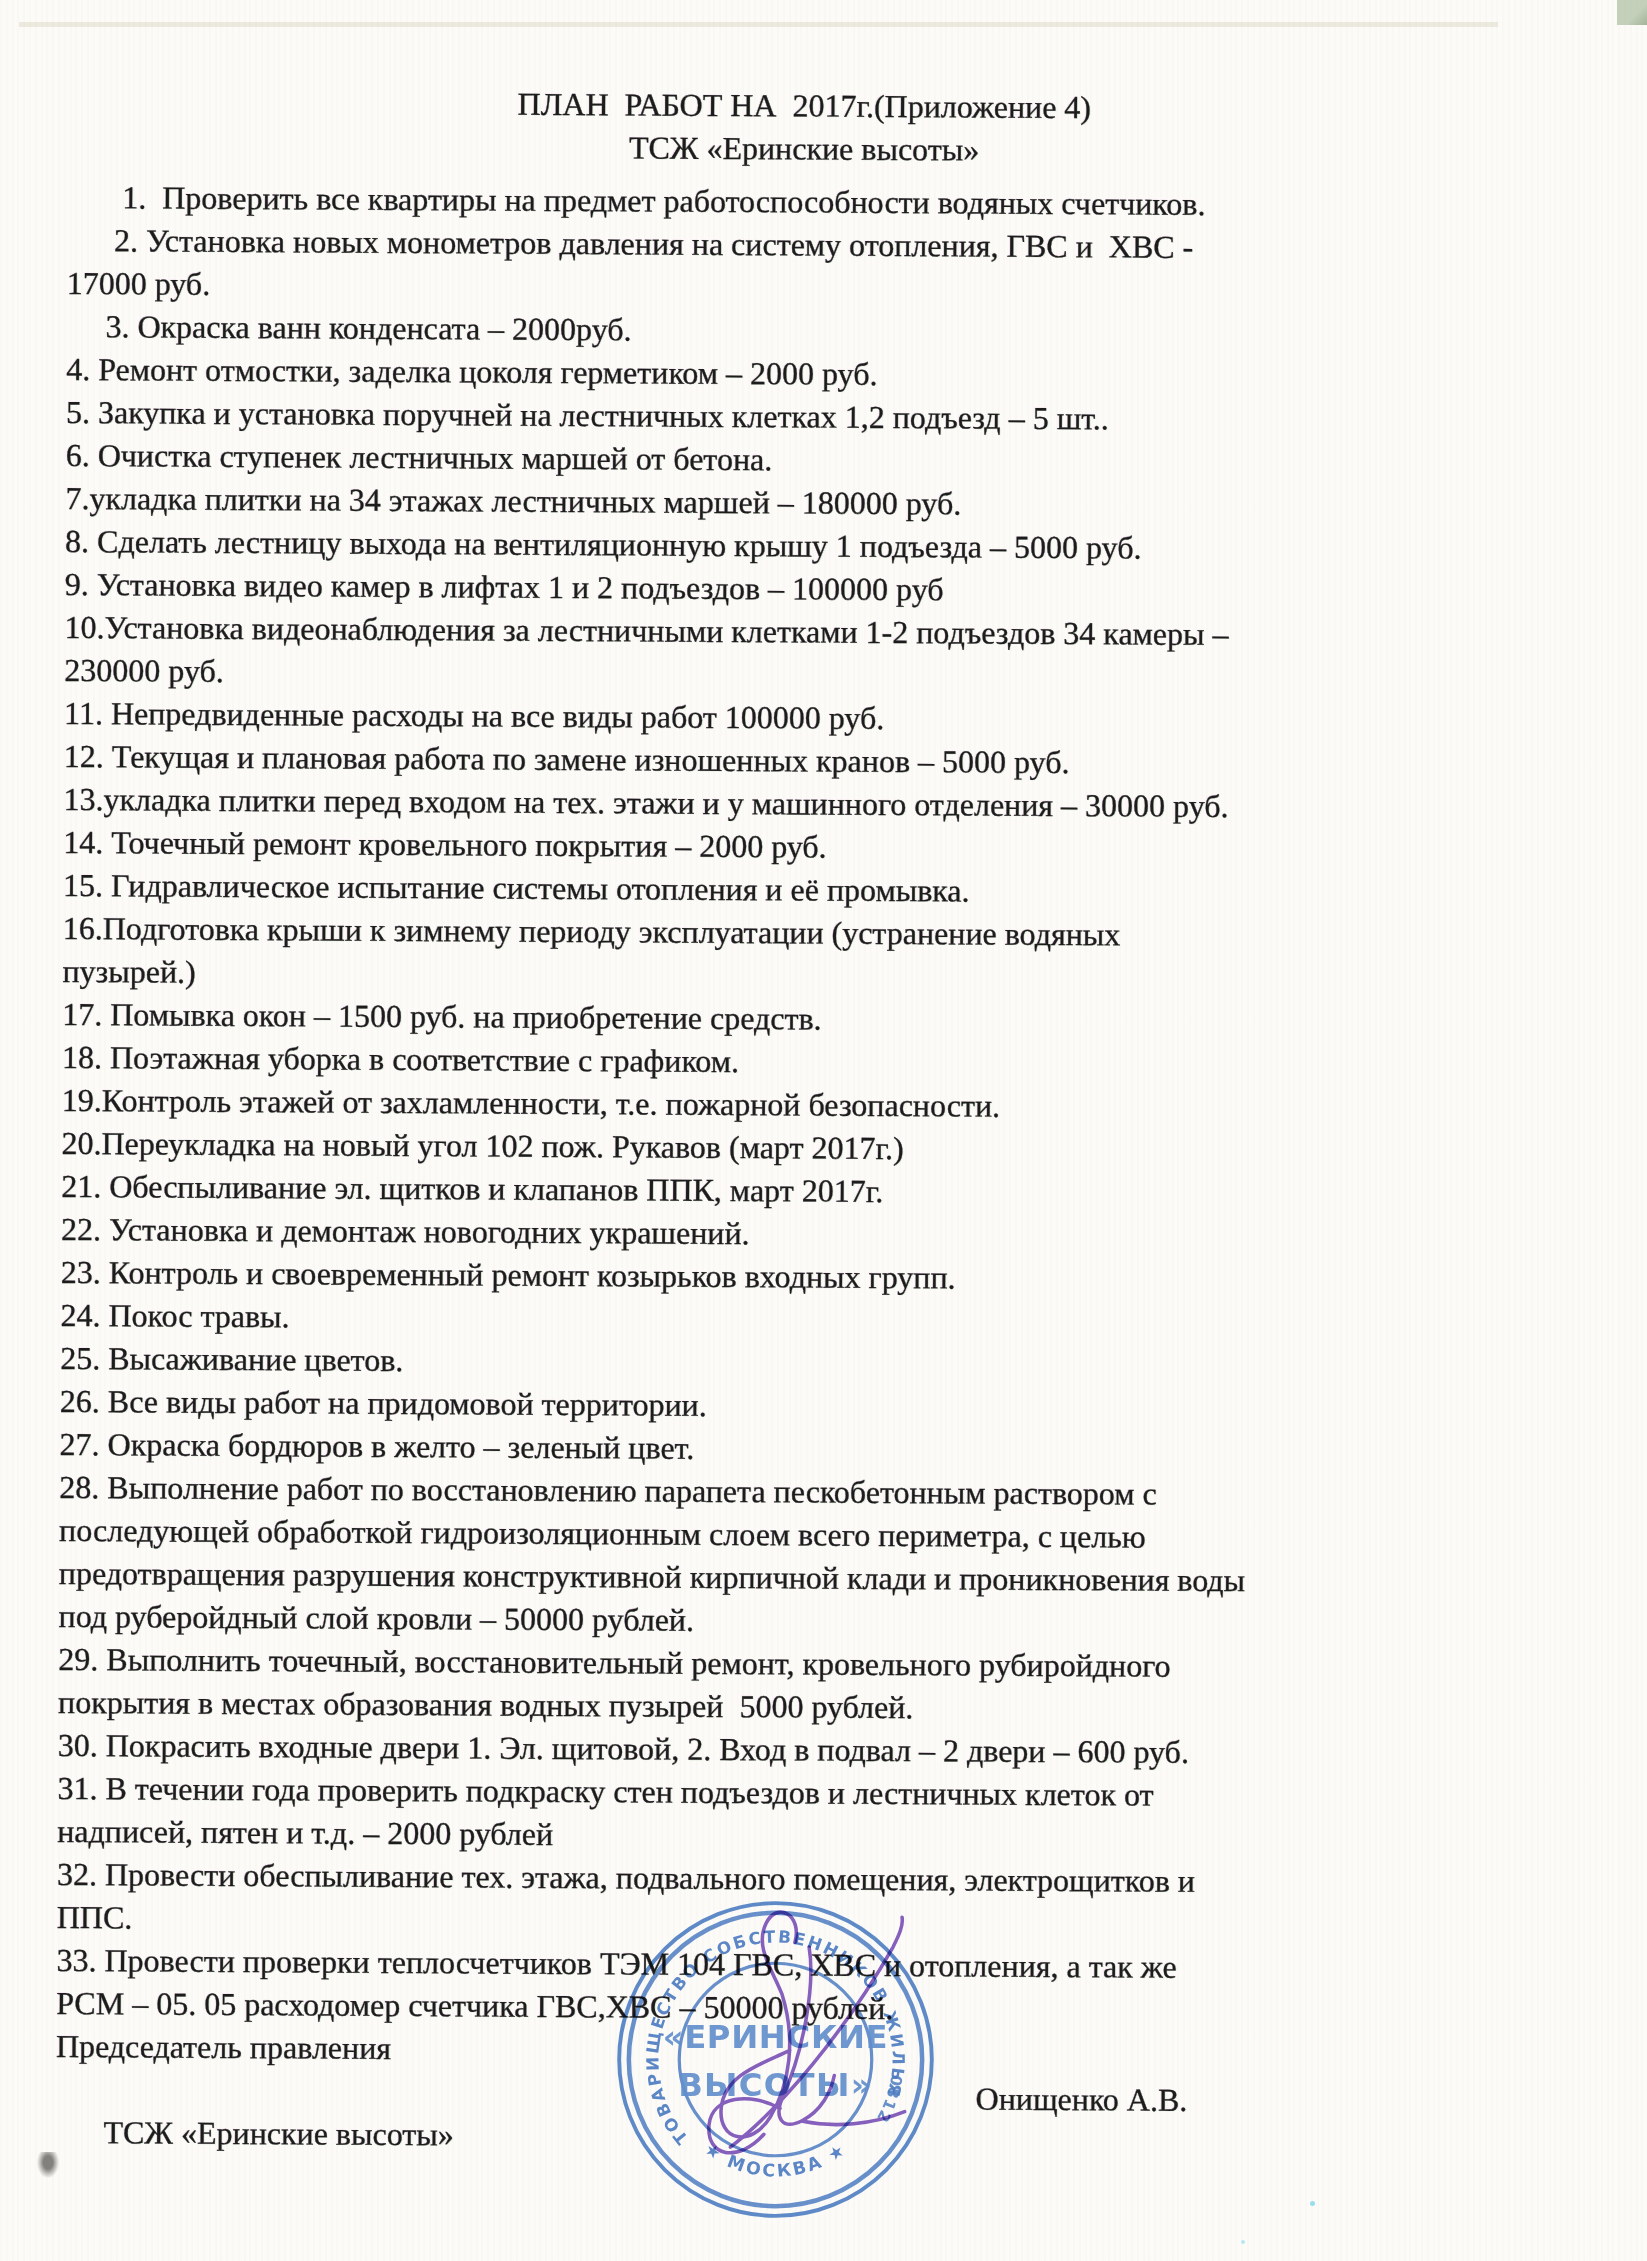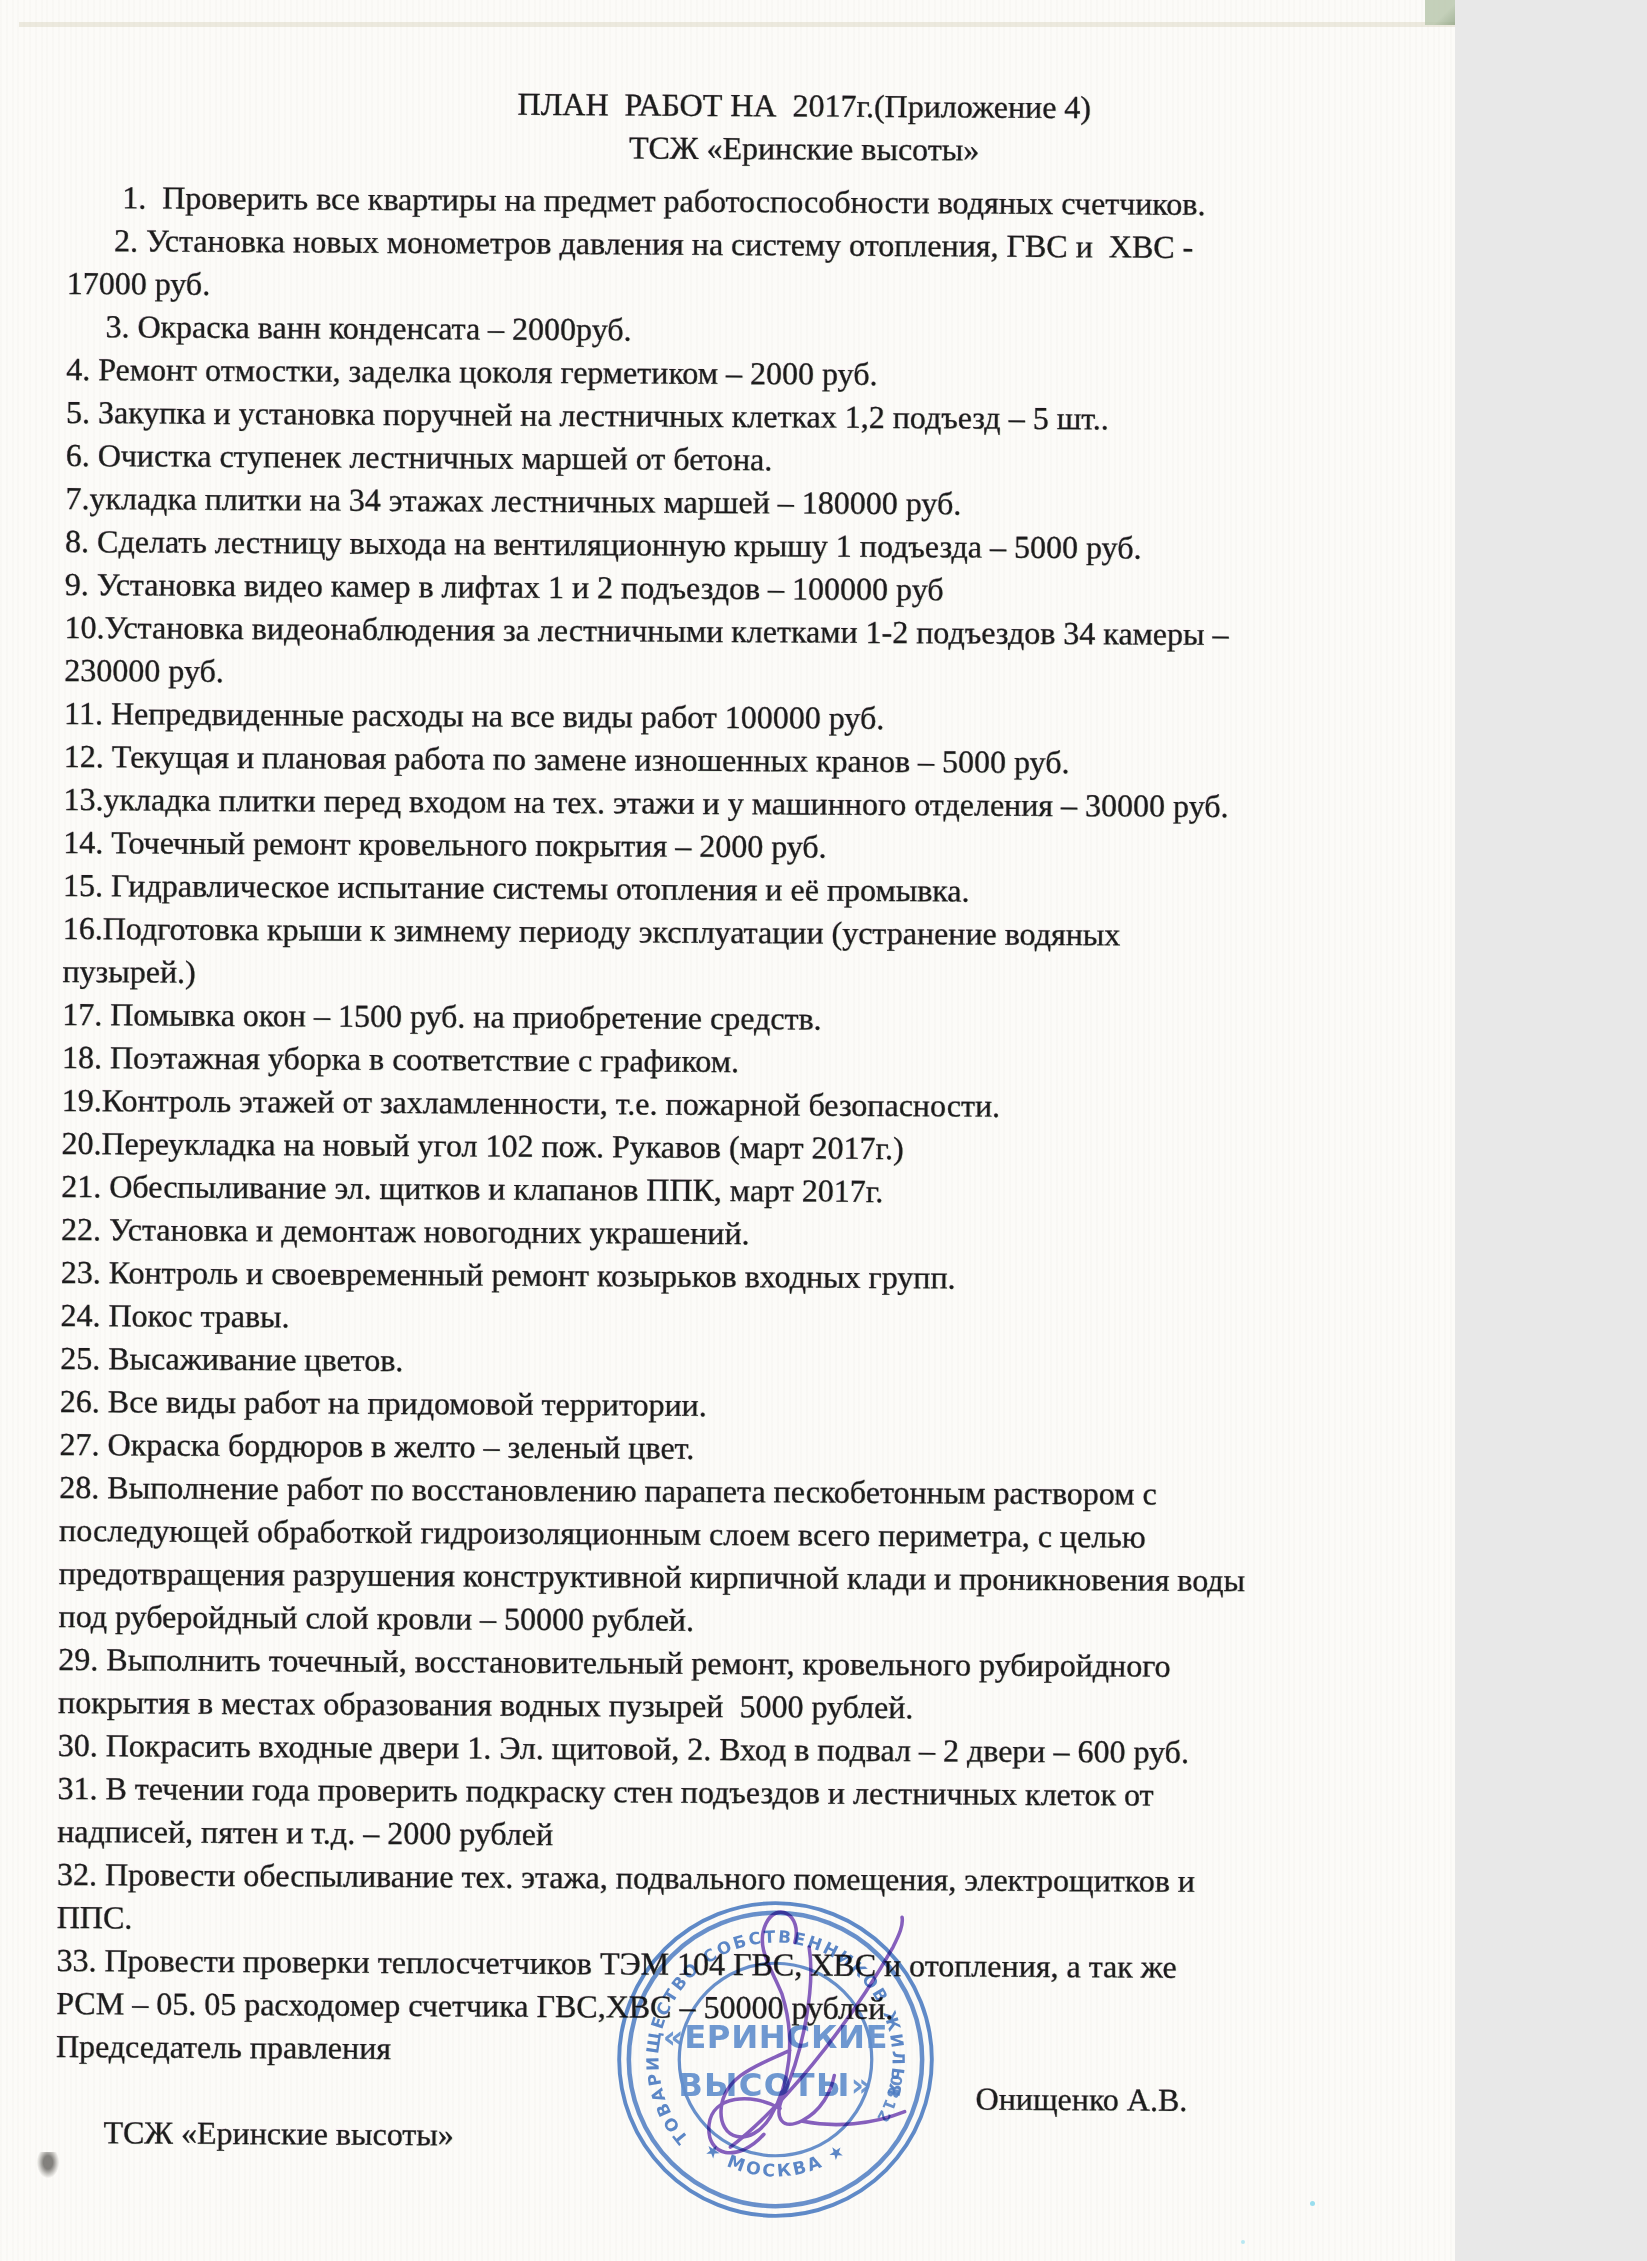--- a/index.html
+++ b/index.html
@@ -1,18 +1,18 @@
 <!DOCTYPE html>
 <html style="font-size:10.3px"><head>
 <meta charset="utf-8">
 <style>
   html,body{margin:0;padding:0;background:#e8e8e8;}
   .page{
     position:relative;
-    width:1455px;height:2261px;
+    width:1647px;height:2261px;
     background:#fcfbf8;
     overflow:hidden;
     font-family:"Liberation Serif", serif;
     color:#1c1c1c;
   }
   .page::before{
     content:"";position:absolute;inset:0;
     background:repeating-linear-gradient(90deg, rgba(120,115,95,0.025) 0 1.9px, rgba(255,255,255,0) 1.9px 5.8px);
     pointer-events:none;
   }

